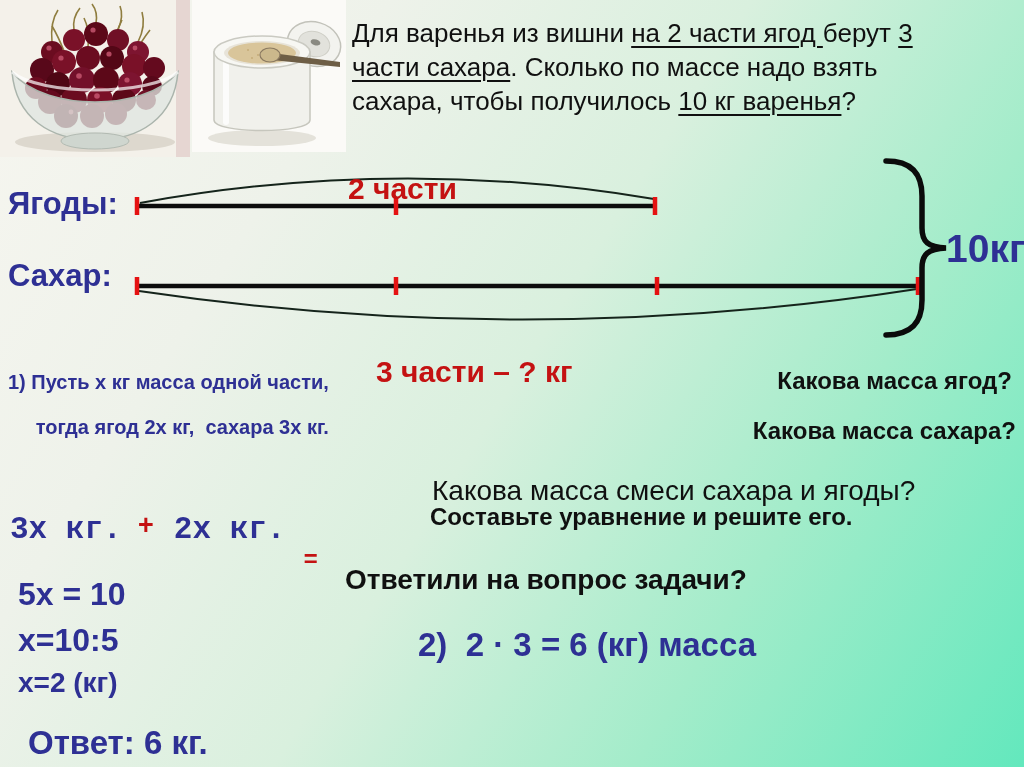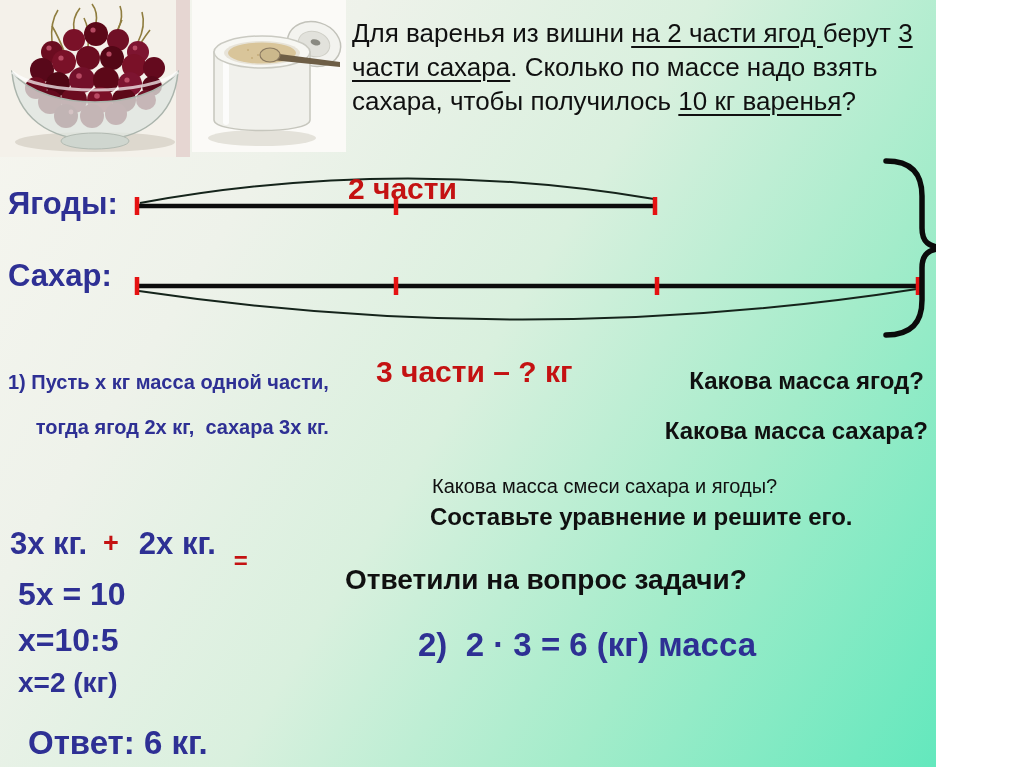--- a/index.html
+++ b/index.html
@@ -1,40 +1,40 @@
 <!DOCTYPE html>
 <html><head>
 <meta charset="utf-8">
 <title>Slide</title>
 <style>
   html,body{margin:0;padding:0;}
   #slide{
-    position:relative; width:936px; height:767px; overflow:hidden;
+    position:relative; width:1024px; height:767px; overflow:hidden;
     font-family:"Liberation Sans", sans-serif;
     background:linear-gradient(122deg,#f7f6f0 0%,#eef2ea 26%,#d9f0de 50%,#a3ecca 74%,#63e8bd 100%);
   }
   .abs{position:absolute;}
   .line{white-space:pre;}
   .ink{color:#101010;}
   .navy{color:#2e3094;}
   .red{color:#c41212;margin-top:35px;}
   .b{font-weight:bold;}
   u.pu{text-decoration:underline; text-decoration-thickness:2px; text-underline-offset:4px;}
   #problem{left:352px; top:16px; width:668px; font-size:26px; line-height:34px; color:#101010;}
   #lbl-berries{left:8px; top:186px; font-size:31px;}
   #lbl-sugar{left:8px; top:258px; font-size:31px;}
   #lbl-2parts{left:348px; top:137px; font-size:30px;}
   #lbl-3parts{left:376px; top:320px; font-size:30px;}
   #lbl-10kg{left:946px; top:227px; font-size:39px;}
   #step1{left:8px; top:360px; font-size:20px; line-height:45px;text-align:right;}
   #q1{right:12px; top:367px; font-size:24px;}
   #q2{right:8px; top:417px; font-size:24px;}
-  #q3{left:432px; top:475px; font-size:20px;}
+  #q3{left:432px; top:475px; font-size:28px;}
   #q4{left:430px; top:503px; font-size:24px;}
-  #eqrow{left:10px; top:512px; display:flex; align-items:center; font-size:31px;}
+  #eqrow{left:10px; top:512px; display:flex; font-size:31px;font-family:Liberation Mono, monospace;}
   #eq-plus{font-size:27px; margin:0 20px 0 16px;}
   #eq-equals{font-size:24px; margin-left:18px;}
   #solve1{left:18px; top:576px; font-size:32px;}
   #solve2{left:18px; top:622px; font-size:32px;}
   #solve3{left:18px; top:667px; font-size:28px;}
   #answer{left:28px; top:724px; font-size:33px;}
   #q5{left:345px; top:564px; font-size:28px;}
   #step2{left:418px; top:620px; font-size:33px; line-height:50px;}
   svg{display:block;}
 </style>

